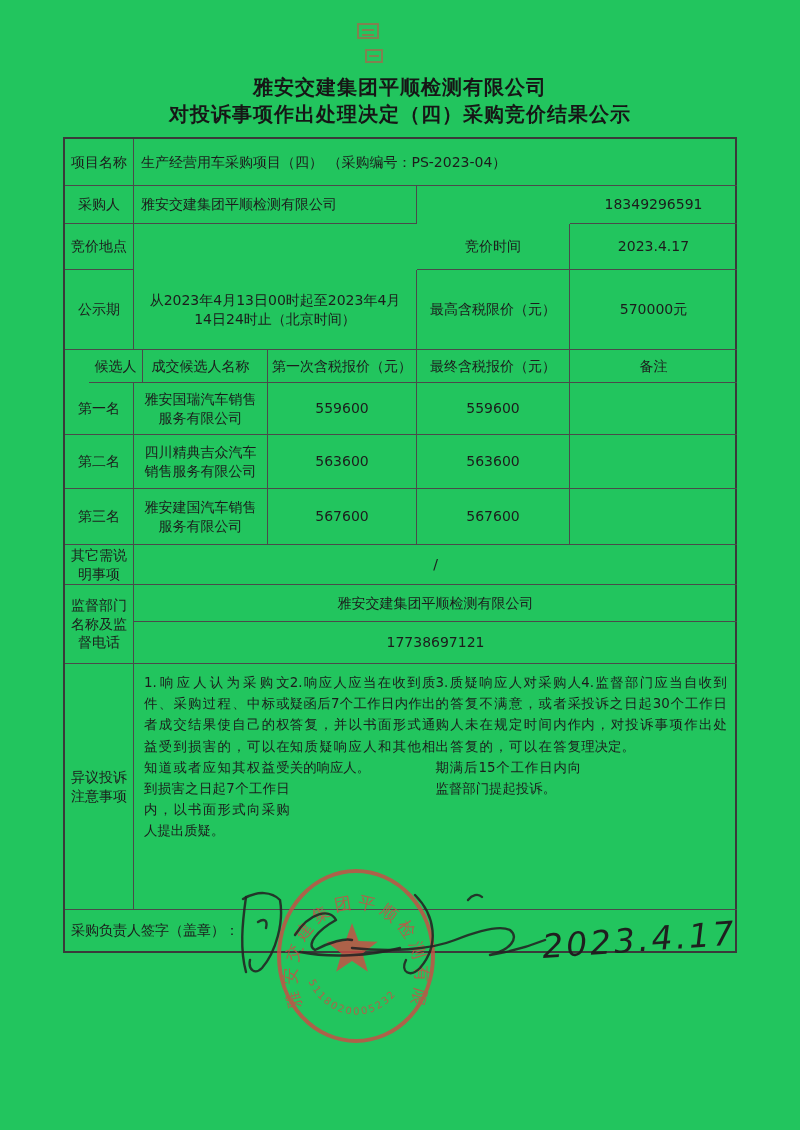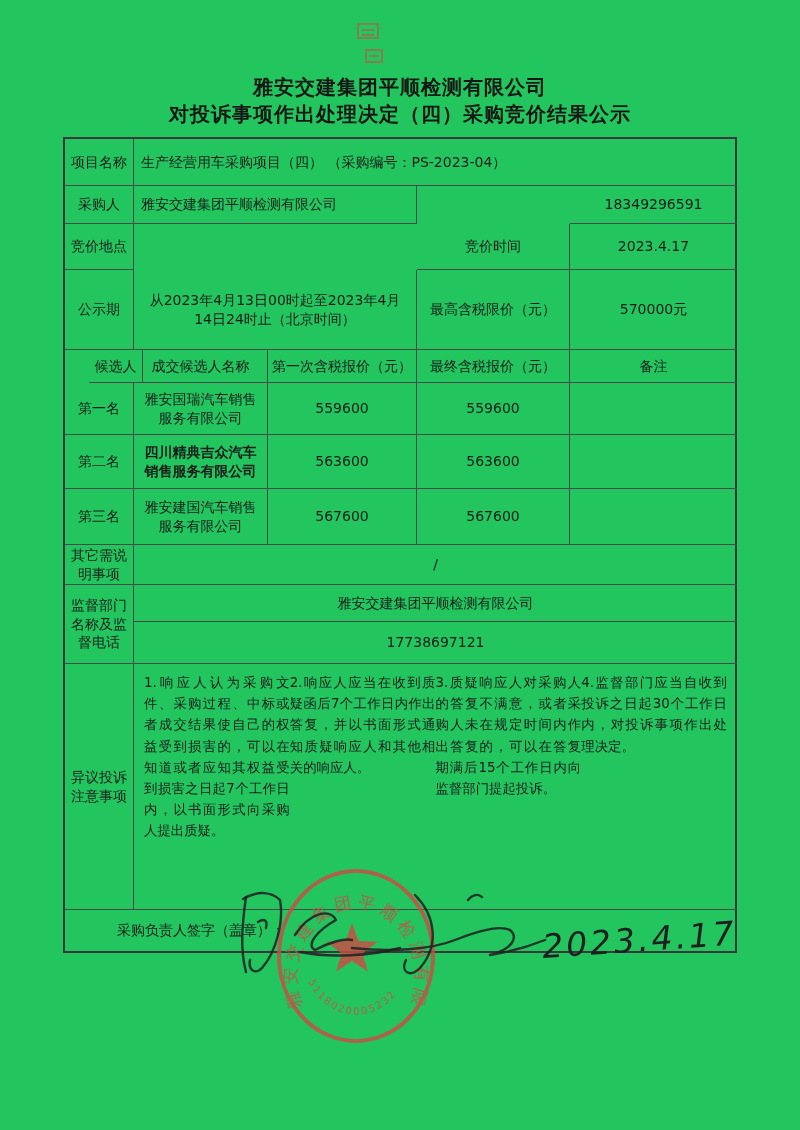--- a/index.html
+++ b/index.html
@@ -62,21 +62,21 @@
     <div class="cell cc" style="left:352px;top:211px;width:153px;height:33px;">最终含税报价（元）</div>
     <div class="cell cc noR" style="left:505px;top:211px;width:167px;height:33px;">备注</div>
 
     <div class="cell lab" style="left:0;top:244px;width:69px;height:52px;">第一名</div>
     <div class="cell cc" style="left:69px;top:244px;width:134px;height:52px;">雅安国瑞汽车销售服务有限公司</div>
     <div class="cell cc" style="left:203px;top:244px;width:149px;height:52px;">559600</div>
     <div class="cell cc" style="left:352px;top:244px;width:153px;height:52px;">559600</div>
     <div class="cell cc noR" style="left:505px;top:244px;width:167px;height:52px;"></div>
 
     <div class="cell lab" style="left:0;top:296px;width:69px;height:54px;">第二名</div>
-    <div class="cell cc" style="left:69px;top:296px;width:134px;height:54px;font-weight:bold;">四川精典吉众汽车销售服务有限公司</div>
+    <div class="cell cc" style="left:69px;top:296px;width:134px;height:54px;">四川精典吉众汽车销售服务有限公司</div>
     <div class="cell cc" style="left:203px;top:296px;width:149px;height:54px;">563600</div>
     <div class="cell cc" style="left:352px;top:296px;width:153px;height:54px;">563600</div>
     <div class="cell cc noR" style="left:505px;top:296px;width:167px;height:54px;"></div>
 
     <div class="cell lab" style="left:0;top:350px;width:69px;height:56px;">第三名</div>
     <div class="cell cc" style="left:69px;top:350px;width:134px;height:56px;">雅安建国汽车销售服务有限公司</div>
     <div class="cell cc" style="left:203px;top:350px;width:149px;height:56px;">567600</div>
     <div class="cell cc" style="left:352px;top:350px;width:153px;height:56px;">567600</div>
     <div class="cell cc noR" style="left:505px;top:350px;width:167px;height:56px;"></div>
 
@@ -88,21 +88,21 @@
     <div class="cell cc noR" style="left:69px;top:483px;width:603px;height:42px;">17738697121</div>
 
     <div class="cell lab" style="left:0;top:525px;width:69px;height:246px;">异议投诉注意事项</div>
     <div class="cell obj noR" style="left:69px;top:525px;width:603px;height:246px;">
       <div>1.响应人认为采购文件、采购过程、中标或者成交结果使自己的权益受到损害的，可以在知道或者应知其权益受到损害之日起7个工作日内，以书面形式向采购人提出质疑。</div>
       <div>2.响应人应当在收到质疑函后7个工作日内作出答复，并以书面形式通知质疑响应人和其他相关的响应人。</div>
       <div>3.质疑响应人对采购人的答复不满意，或者采购人未在规定时间内作出答复的，可以在答复期满后15个工作日内向监督部门提起投诉。</div>
       <div>4.监督部门应当自收到投诉之日起30个工作日内，对投诉事项作出处理决定。</div>
     </div>
 
-    <div class="cell sigrow noR noB" style="left:0;top:771px;width:548px;height:41px;margin-left:46px;">采购负责人签字（盖章）：</div>
+    <div class="cell sigrow noR noB" style="left:0;top:771px;width:548px;height:41px;">采购负责人签字（盖章）：</div>
   </div>
 
   <svg class="overlay" width="800" height="1130" viewBox="0 0 800 1130">
 
     <g opacity="0.55">
       <path class="stampline" stroke-width="2" d="M358,24 h20 v14 h-20 z M362,30 h12 M362,35 h12"></path>
       <path class="stampline" stroke-width="2" d="M366,50 h16 v12 h-16 z M369,56 h10"></path>
     </g>
 
     <g opacity="0.8">

